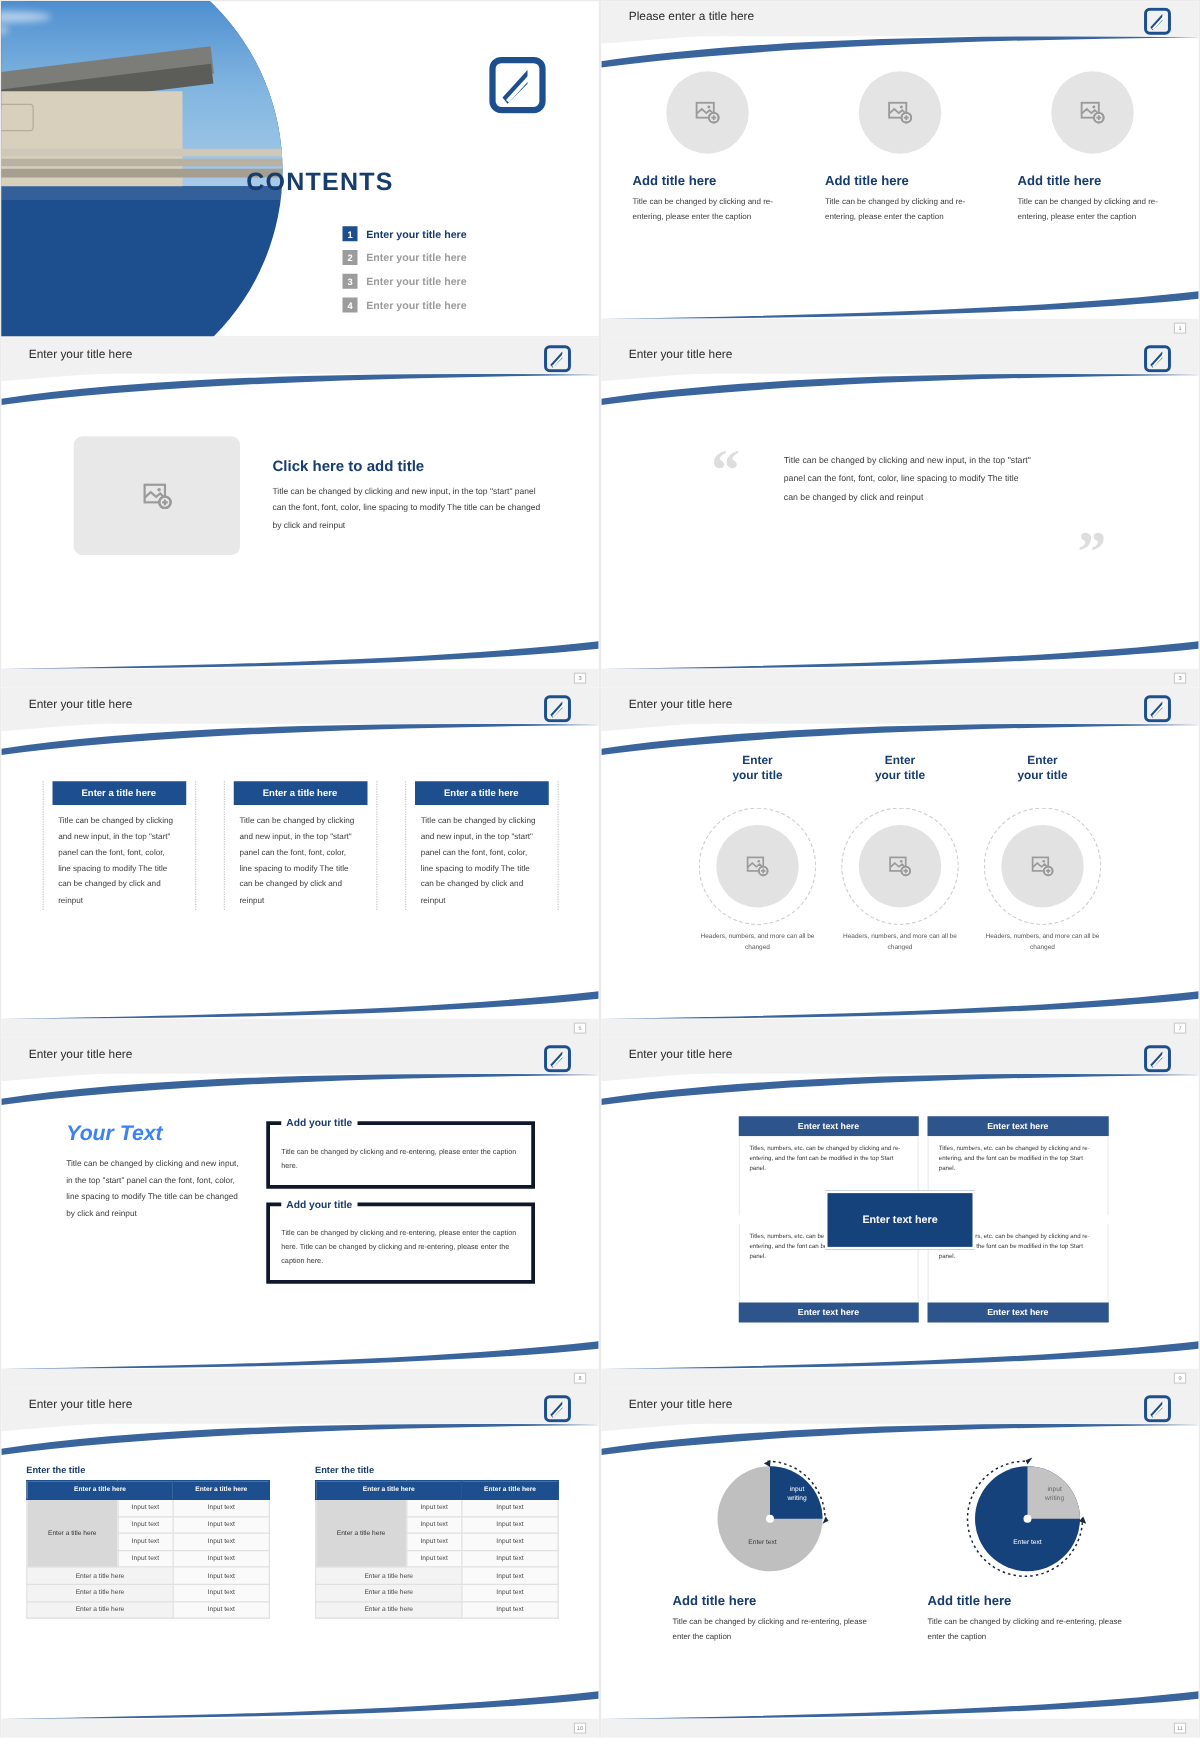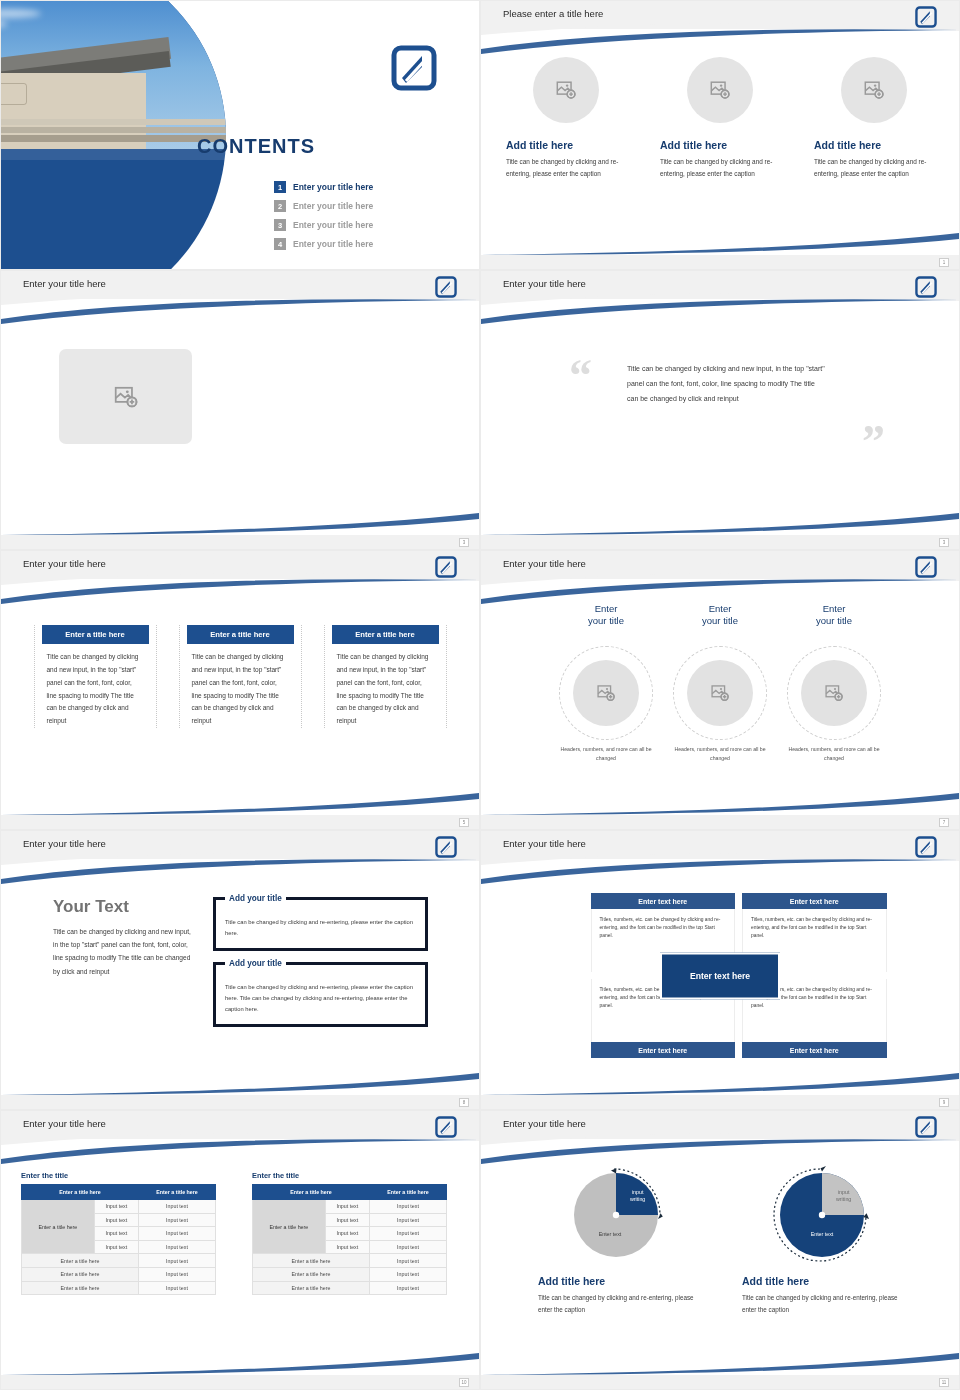--- a/index.html
+++ b/index.html
@@ -71,29 +71,29 @@
 
   
   .s5-row { display:flex; justify-content:center; gap:22px; padding-top:28px; }
   .s5-col { width:123px; border-left:1px dotted #c8c8c8; border-right:1px dotted #c8c8c8; padding:0 7px; }
   .s5-hd { background:#1d4f8f; color:#fff; font-size:7.6px; font-weight:bold; text-align:center; padding:5px 0; margin-bottom:7px; }
   .s5-txt { font-size:6.5px; color:#3b3b3b; line-height:1.98; padding:0 5px; }
 
   
   .s6-row { display:flex; justify-content:center; gap:6px; padding-top:6px; }
   .s6-col { width:108px; position:relative; text-align:center; }
-  .s6-ttl { font-size:9.5px; font-weight:normal; color:#173c6e; line-height:1.25; margin-bottom:19px; }
+  .s6-ttl { font-size:9.5px; font-weight:bold; color:#173c6e; line-height:1.25; margin-bottom:19px; }
   .s6-ring { width:94px; height:94px; border-radius:50%; border:1px dashed #cfcfcf; margin:0 auto; display:flex; align-items:center; justify-content:center; }
   .s6-circ { width:66px; height:66px; border-radius:50%; background:#e2e2e2; display:flex; align-items:center; justify-content:center; }
   .s6-cap { font-size:5.2px; color:#555; line-height:1.8; margin-top:5px; }
 
   
   .s7-wrap { display:flex; gap:20px; padding:20px 0 0 52px; }
   .s7-left { width:140px; }
-  .s7-big { font-size:17px; font-weight:bold; color:#737373; margin-bottom:8px; }
+  .s7-big { font-size:17px; font-weight:bold; color:#3b82f6; margin-bottom:8px;font-style:italic; }
   .s7-txt { font-size:6.6px; color:#3b3b3b; line-height:2.0; }
   .s7-right { width:215px; }
   .s7-card { border:3px solid #0f172a; padding:7px 9px 9px; margin-bottom:11px; position:relative; }
   .s7-card .cap { position:absolute; left:9px; top:-6px; background:#fff; padding:0 4px; font-size:8.2px; font-weight:bold; color:#173c6e; }
   .s7-card p { font-size:5.8px; color:#3b3b3b; line-height:1.9; margin-top:10px; }
 
   
   .s8-wrap { position:relative; width:333px; margin:16px auto 0;padding-left:37px; }
   .s8-grid { display:grid; grid-template-columns:1fr 1fr; gap:7px; }
   .s8-cell { display:flex; flex-direction:column; }
@@ -274,20 +274,24 @@
       <div class="s3-wrap">
         <div class="s3-img">
           <svg width="26" height="26" viewBox="0 0 24 24" fill="none" stroke="#9a9a9a" stroke-width="1.6">
               <rect x="2.5" y="3.5" width="15" height="13"></rect>
               <path d="M2.5 13 L7 9 L11 12.5 L14 10 L17.5 13.5"></path>
               <circle cx="13.2" cy="7.2" r="1.3" fill="#9a9a9a" stroke="none"></circle>
               <circle cx="17.5" cy="16.5" r="4.2" fill="#e8e8e8"></circle>
               <circle cx="17.5" cy="16.5" r="4.2"></circle>
               <path d="M17.5 14.4 V18.6 M15.4 16.5 H19.6"></path>
             </svg>
+        </div>
+        <div>
+          <div class="s3-ttl">Click here to add title</div>
+          <div class="s3-txt">Title can be changed by clicking and new input, in the top "start" panel can the font, font, color, line spacing to modify The title can be changed by click and reinput</div>
         </div>
       </div>
     </div>
   </div>
 
   <div class="slide h280">
     <div class="hdr"></div>
     <svg class="hdr-curve" viewBox="0 0 480 46" preserveAspectRatio="none">
         <path d="M0 0 H480 V30 Q240 12 0 34 Z" fill="#f1f1f1"></path>
       </svg>

